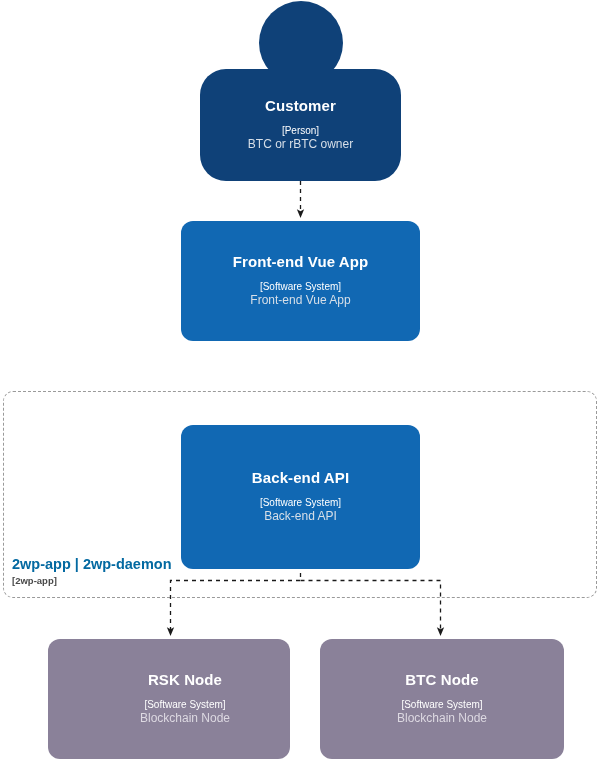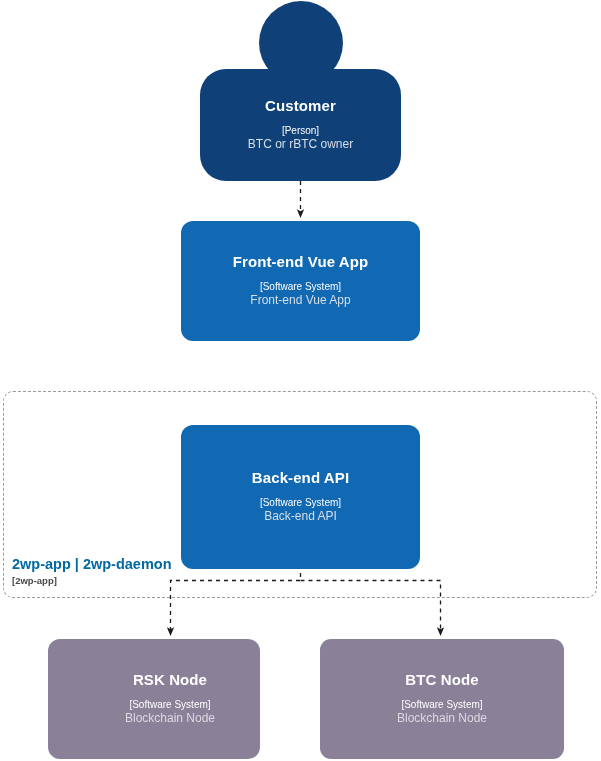--- a/index.html
+++ b/index.html
@@ -146,25 +146,25 @@
     <div class="subtitle">[Software System]</div>
     <div class="desc">Front-end Vue App</div>
   </div>
 
   <div class="node" style="left:181px; top:425px; width:239px; height:144px; background:#1168b3;">
     <div class="title">Back-end API</div>
     <div class="subtitle">[Software System]</div>
     <div class="desc">Back-end API</div>
   </div>
 
-  <div class="node grey" style="left:48px; top:639px; width:212px; height:120px; background:#8a8199;padding-left:40px;">
+  <div class="node grey" style="left:48px; top:639px; width:242px; height:120px; background:#8a8199;padding-left:40px;">
     <div class="title">RSK Node</div>
     <div class="subtitle">[Software System]</div>
     <div class="desc">Blockchain Node</div>
   </div>
 
-  <div class="node grey" style="left:320px; top:639px; width:244px; height:120px; background:#8a8199;border-radius:11px;">
+  <div class="node grey" style="left:320px; top:639px; width:244px; height:120px; background:#8a8199;">
     <div class="title">BTC Node</div>
     <div class="subtitle">[Software System]</div>
     <div class="desc">Blockchain Node</div>
   </div>
 
 </div>
 
 </body></html>

